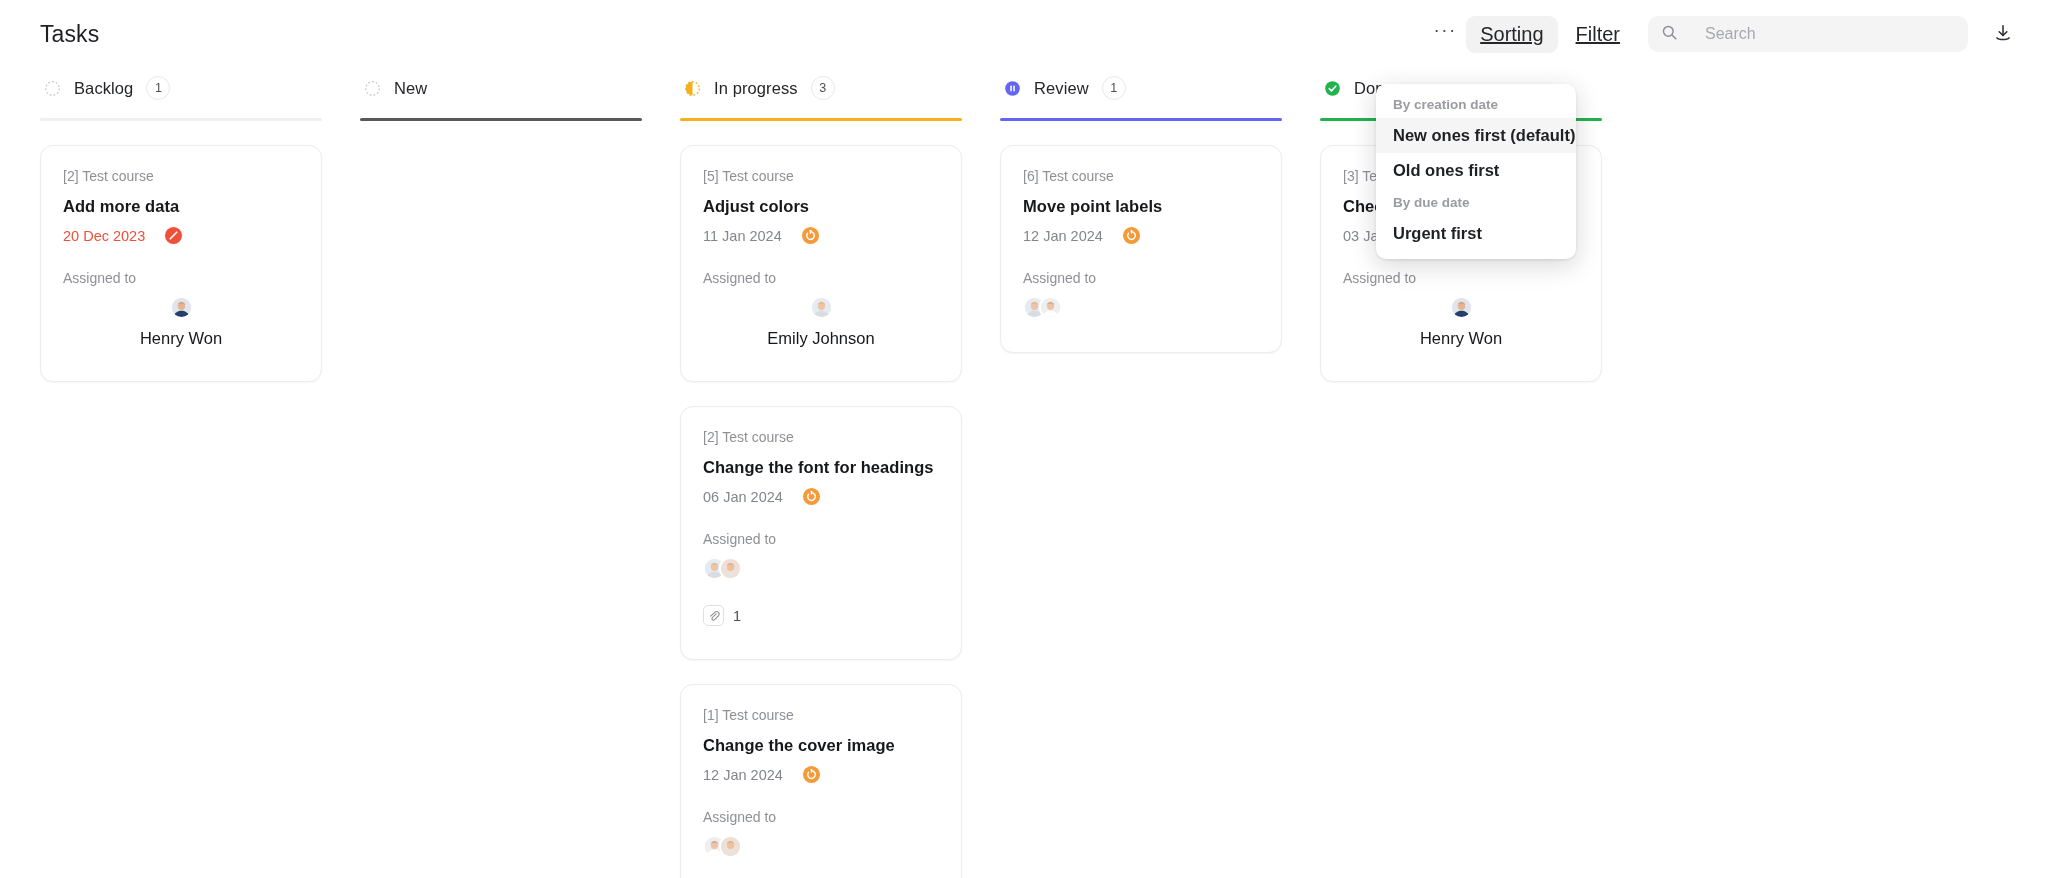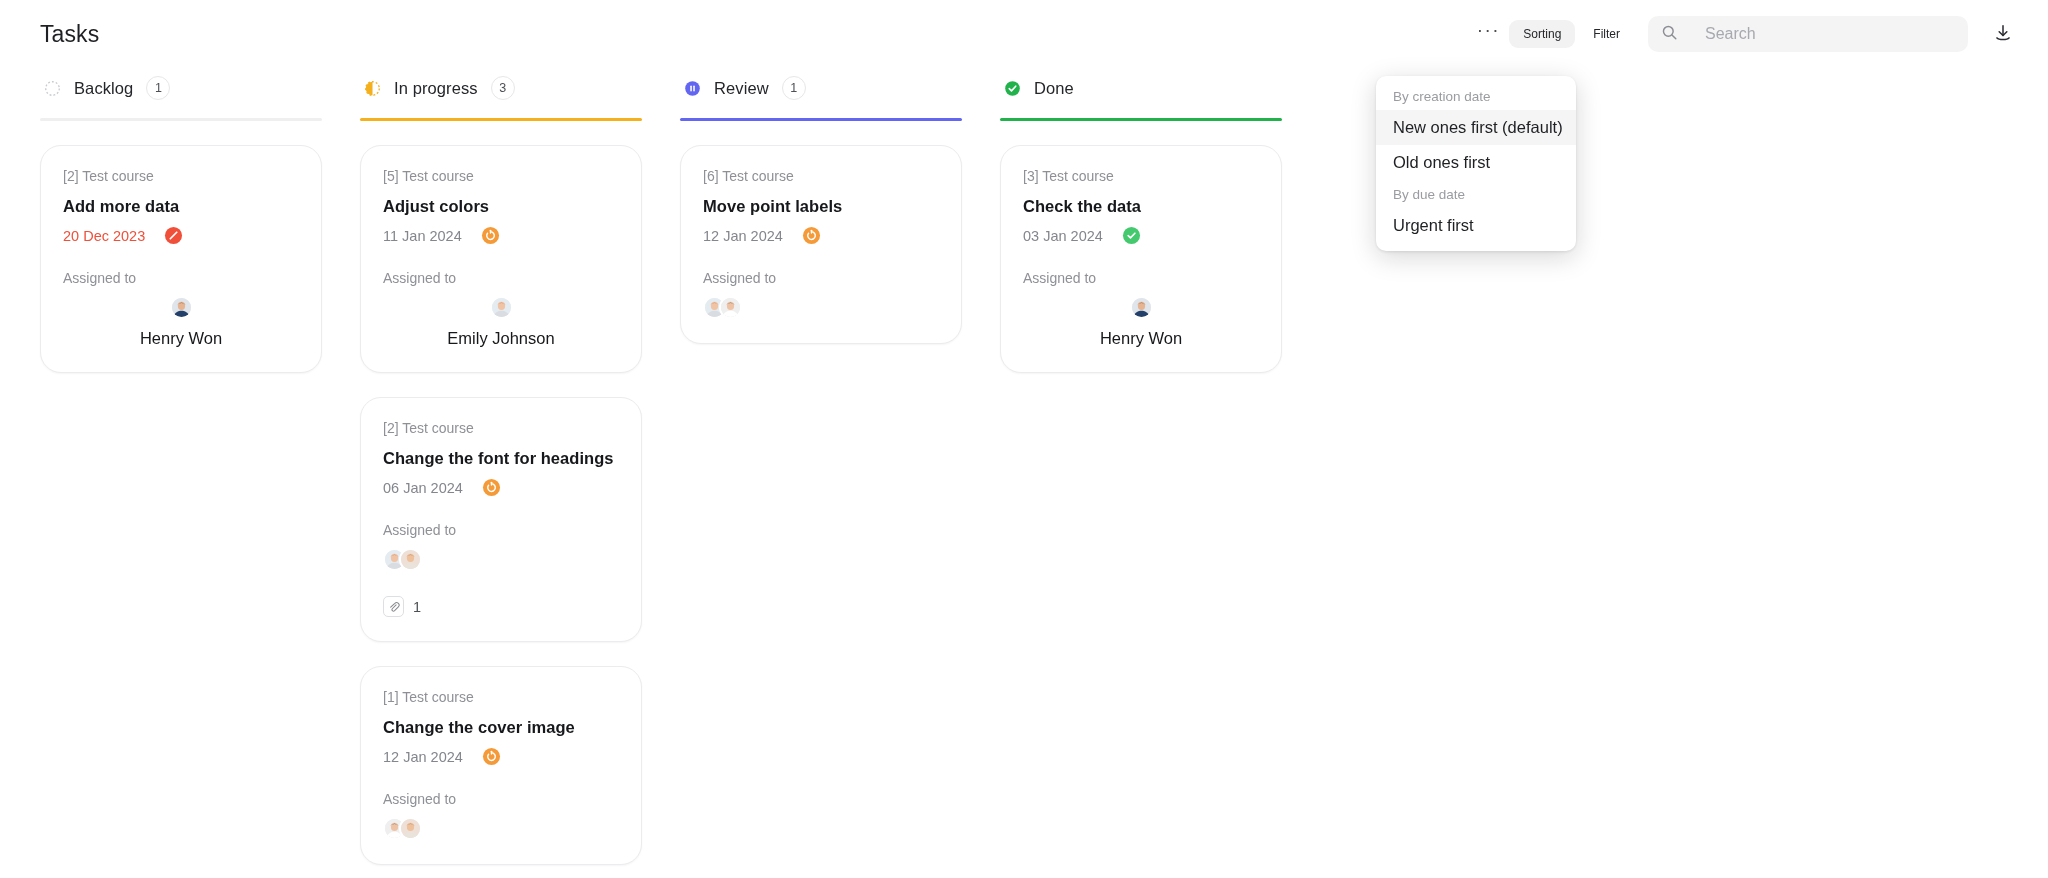--- a/index.html
+++ b/index.html
@@ -35,29 +35,30 @@
     width: 34px; height: 34px;
     border-radius: 8px;
     display: flex; align-items: center; justify-content: center;
     cursor: pointer;
     color: #3c3f44;
     background: transparent;
     border: none;
   }
   .dots { letter-spacing: 1.4px; font-size: 19px; line-height: 10px; color: #4a4d52; padding-bottom: 9px; }
   .txt-btn {
-    font-size: 12px;
+    font-size: 20px;
     color: #24262a;
     padding: 7px 14px;
     border-radius: 9px;
     cursor: pointer;
     background: transparent;
     border: none;
     font-family: inherit;
     white-space: nowrap;
+    text-decoration: underline;
   }
   .txt-btn.active { background: #f2f2f3; }
   .searchbox {
     display: flex;
     align-items: center;
     gap: 27px;
     background: #f4f4f5;
     border-radius: 10px;
     height: 36px;
     width: 320px;
@@ -101,22 +102,22 @@
   .col-rule { height: 3px; border-radius: 2px; margin-top: 10px; }
 
   
   .sdot { width: 17px; height: 17px; flex: 0 0 17px; display: block; }
 
   .cards { padding-top: 24px; display: flex; flex-direction: column; gap: 24px; }
 
   .card {
     background: #fff;
     border: 1px solid #ececee;
-    border-radius: 21px;
-    padding: 22px 22px 24px 22px;
+    border-radius: 13px;
+    padding: 22px 22px 33px 22px;
     box-shadow: 0 1px 2px rgba(16,18,22,.045);
     cursor: pointer;
   }
   .card-meta { font-size: 14px; color: #8e9096; margin-bottom: 13px; }
   .card-title { font-size: 16.5px; color: #17181b; font-weight: bold; letter-spacing: .05px; margin-bottom: 10px; }
   .card-date-row { display: flex; align-items: center; gap: 19px; }
   .card-date { font-size: 14.5px; color: #83868c; }
   .card-date.overdue { color: #f0503a; }
   .badge { width: 19px; height: 19px; flex: 0 0 19px; display: block; }
 
@@ -141,28 +142,29 @@
     border: 1px solid #dedfe2;
     border-radius: 5px;
     display: flex; align-items: center; justify-content: center;
     color: #87898f;
   }
   .attach-count { font-size: 14.5px; color: #4c4f54; }
 
   
   .menu {
     position: absolute;
-    top: 76px;
+    top: 84px;
     left: 1376px;
     width: 200px;
     background: #fff;
     border-radius: 10px;
     box-shadow: 0 6px 26px rgba(16,18,22,.17), 0 1px 3px rgba(16,18,22,.10);
     padding: 6px 0 8px;
     z-index: 40;
+    font-weight: bold;
   }
   .menu-group { font-size: 13.5px; color: #9a9ca1; padding: 7px 17px 6px; }
   .menu-item {
     font-size: 16.5px; color: #1e2023;
     padding: 8px 17px;
     cursor: pointer;
     white-space: nowrap;
   }
   .menu-item.highlight { background: #f5f5f6; }
 </style>
@@ -235,20 +237,31 @@
   </svg>
             </span>
           <span class="assignee-name">Henry Won</span>
         </div>
       </div>
       </div>
     </div>
     <div class="column">
     <div class="col-head">
       <span class="sdot"><svg width="17" height="17" viewBox="0 0 20 20" fill="none">
+            <circle cx="10" cy="10" r="8" stroke="#c9cbd0" stroke-width="1.6" stroke-dasharray="2.2 2.4"></circle>
+          </svg></span>
+      <span class="col-name">New</span>
+
+    </div>
+    <div class="col-rule" style="background:#56585c"></div>
+    <div class="cards"></div>
+    </div>
+    <div class="column">
+    <div class="col-head">
+      <span class="sdot"><svg width="17" height="17" viewBox="0 0 20 20" fill="none">
             <circle cx="10" cy="10" r="8" stroke="#f5b01e" stroke-width="1.6" stroke-dasharray="2.2 2.4"></circle>
             <path d="M10 2 A8 8 0 0 0 10 18 Z" fill="#f5b01e"></path>
           </svg></span>
       <span class="col-name">In progress</span>
       <span class="col-count">3</span>
     </div>
     <div class="col-rule" style="background:#f5b01e"></div>
     <div class="cards">
         <div class="card">
       <div class="card-meta">[5] Test course</div>

